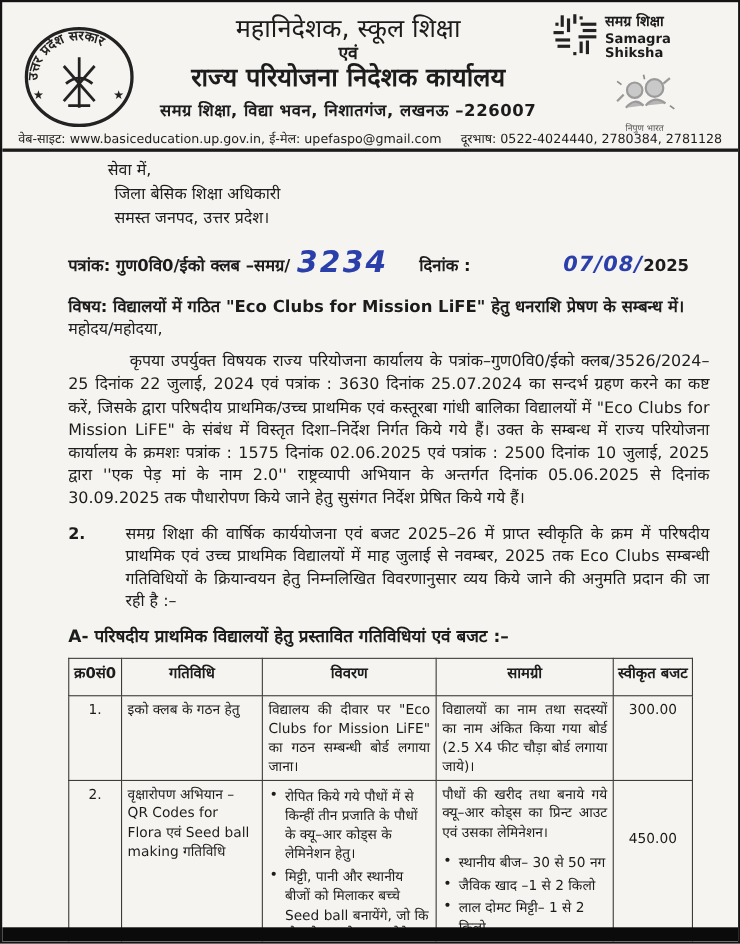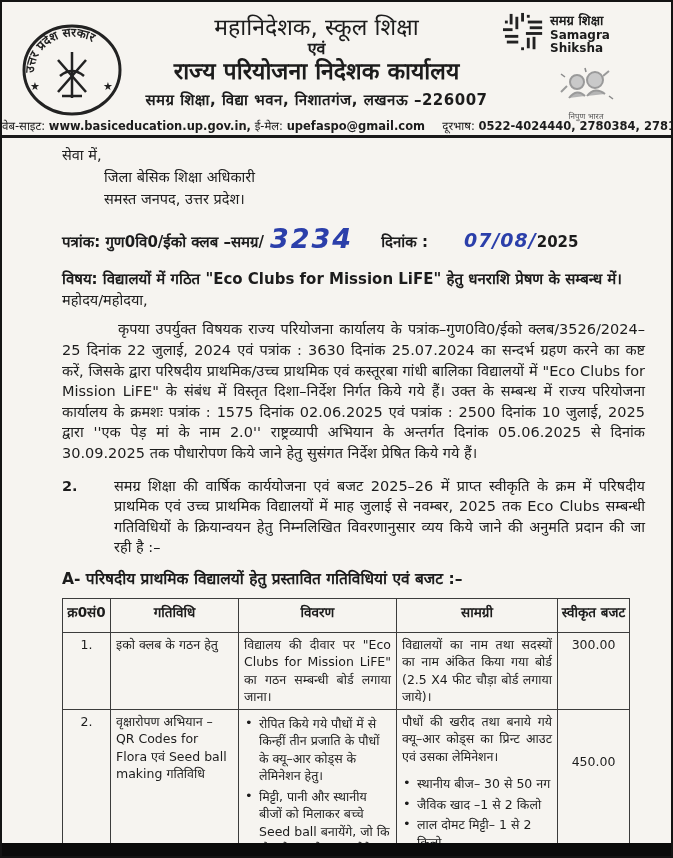--- a/index.html
+++ b/index.html
@@ -21,30 +21,30 @@
   .samagra-row{display:flex; align-items:center; gap:5px;}
   .samagra-text .hi{font-size:13px; font-weight:700; line-height:1.15;}
   .samagra-text .en{font-size:12px; font-weight:600; line-height:1.15;}
   .nipun{margin-top:8px; margin-left:48px; width:70px; text-align:center;}
   .nipun-cap{font-size:8px; color:#555; margin-top:-2px;}
   .contact-line{
     position:absolute; left:0; right:0; bottom:2px; text-align:center;
     font-size:11.5px; white-space:nowrap;
   }
   .contact-line .lbl{font-weight:400;}
-  .contact-line .val{font-weight:700;}
+  .contact-line .val{font-weight:400;}
   .contact-line .gap{display:inline-block; width:10px;}
   
   .body-area{padding:7px 26px 0 60px; font-size:14.5px; line-height:1.42;}
-  .recipient-line{line-height:1.5;}
+  .recipient-line{line-height:1.5;margin-left:36px;}
   .recipient-indent{margin-left:42px;}
   .ref-line{margin-top:9px; font-weight:700; font-size:15px; display:flex; align-items:baseline;}
   .handwritten{color:#2b3faa; font-style:italic; font-weight:700;}
   .ref-number{font-size:27px; letter-spacing:2px; margin:0 6px; position:relative; top:1px;}
-  .ref-date{font-size:19px; letter-spacing:1px; margin-left:36px;}
+  .ref-date{font-size:19px; letter-spacing:1px; margin-left:84px;}
   .ref-year{font-weight:700;}
   .subject-line{margin-top:11px; font-weight:700; font-size:15px;}
   .salutation{}
   .para{margin-top:9px; text-align:justify;}
   .para1{text-indent:56px;}
   .para2{display:flex; margin-top:12px;}
   .para2 .num{font-weight:700; width:52px; flex:none;}
   .para2 .txt{text-align:justify;}
   .section-heading{margin-top:10px; font-weight:700; font-size:15.5px;}
   

